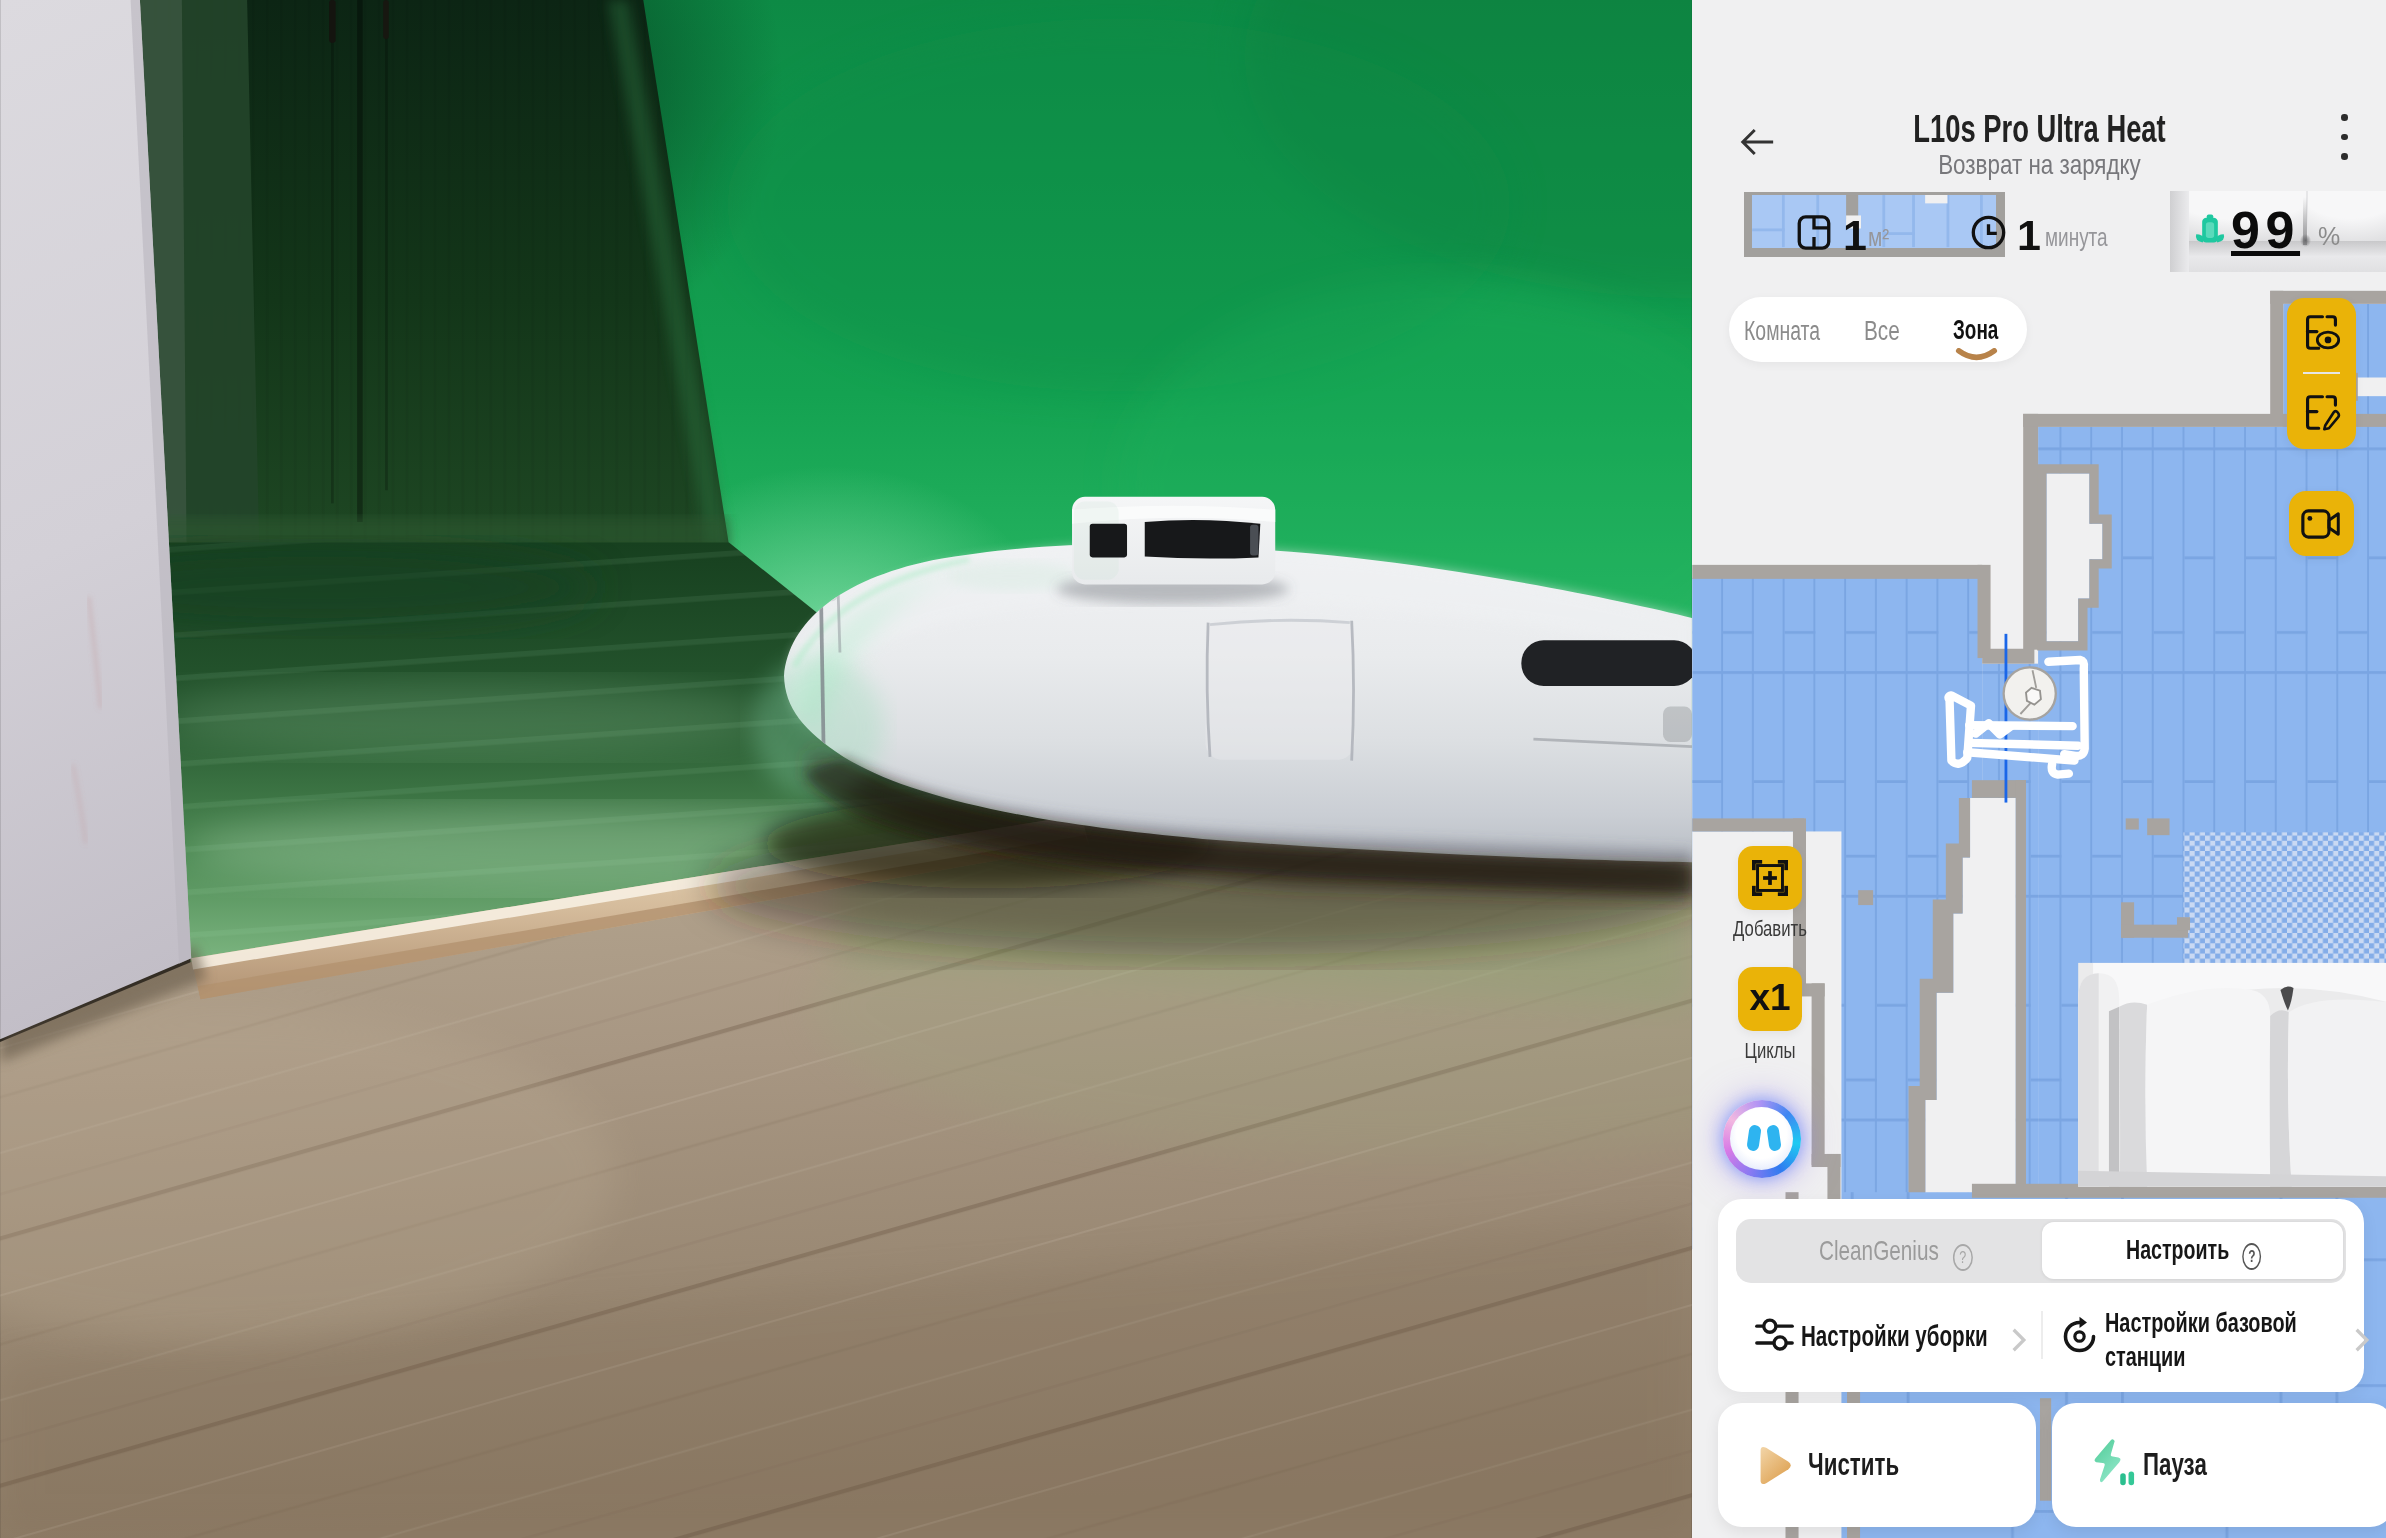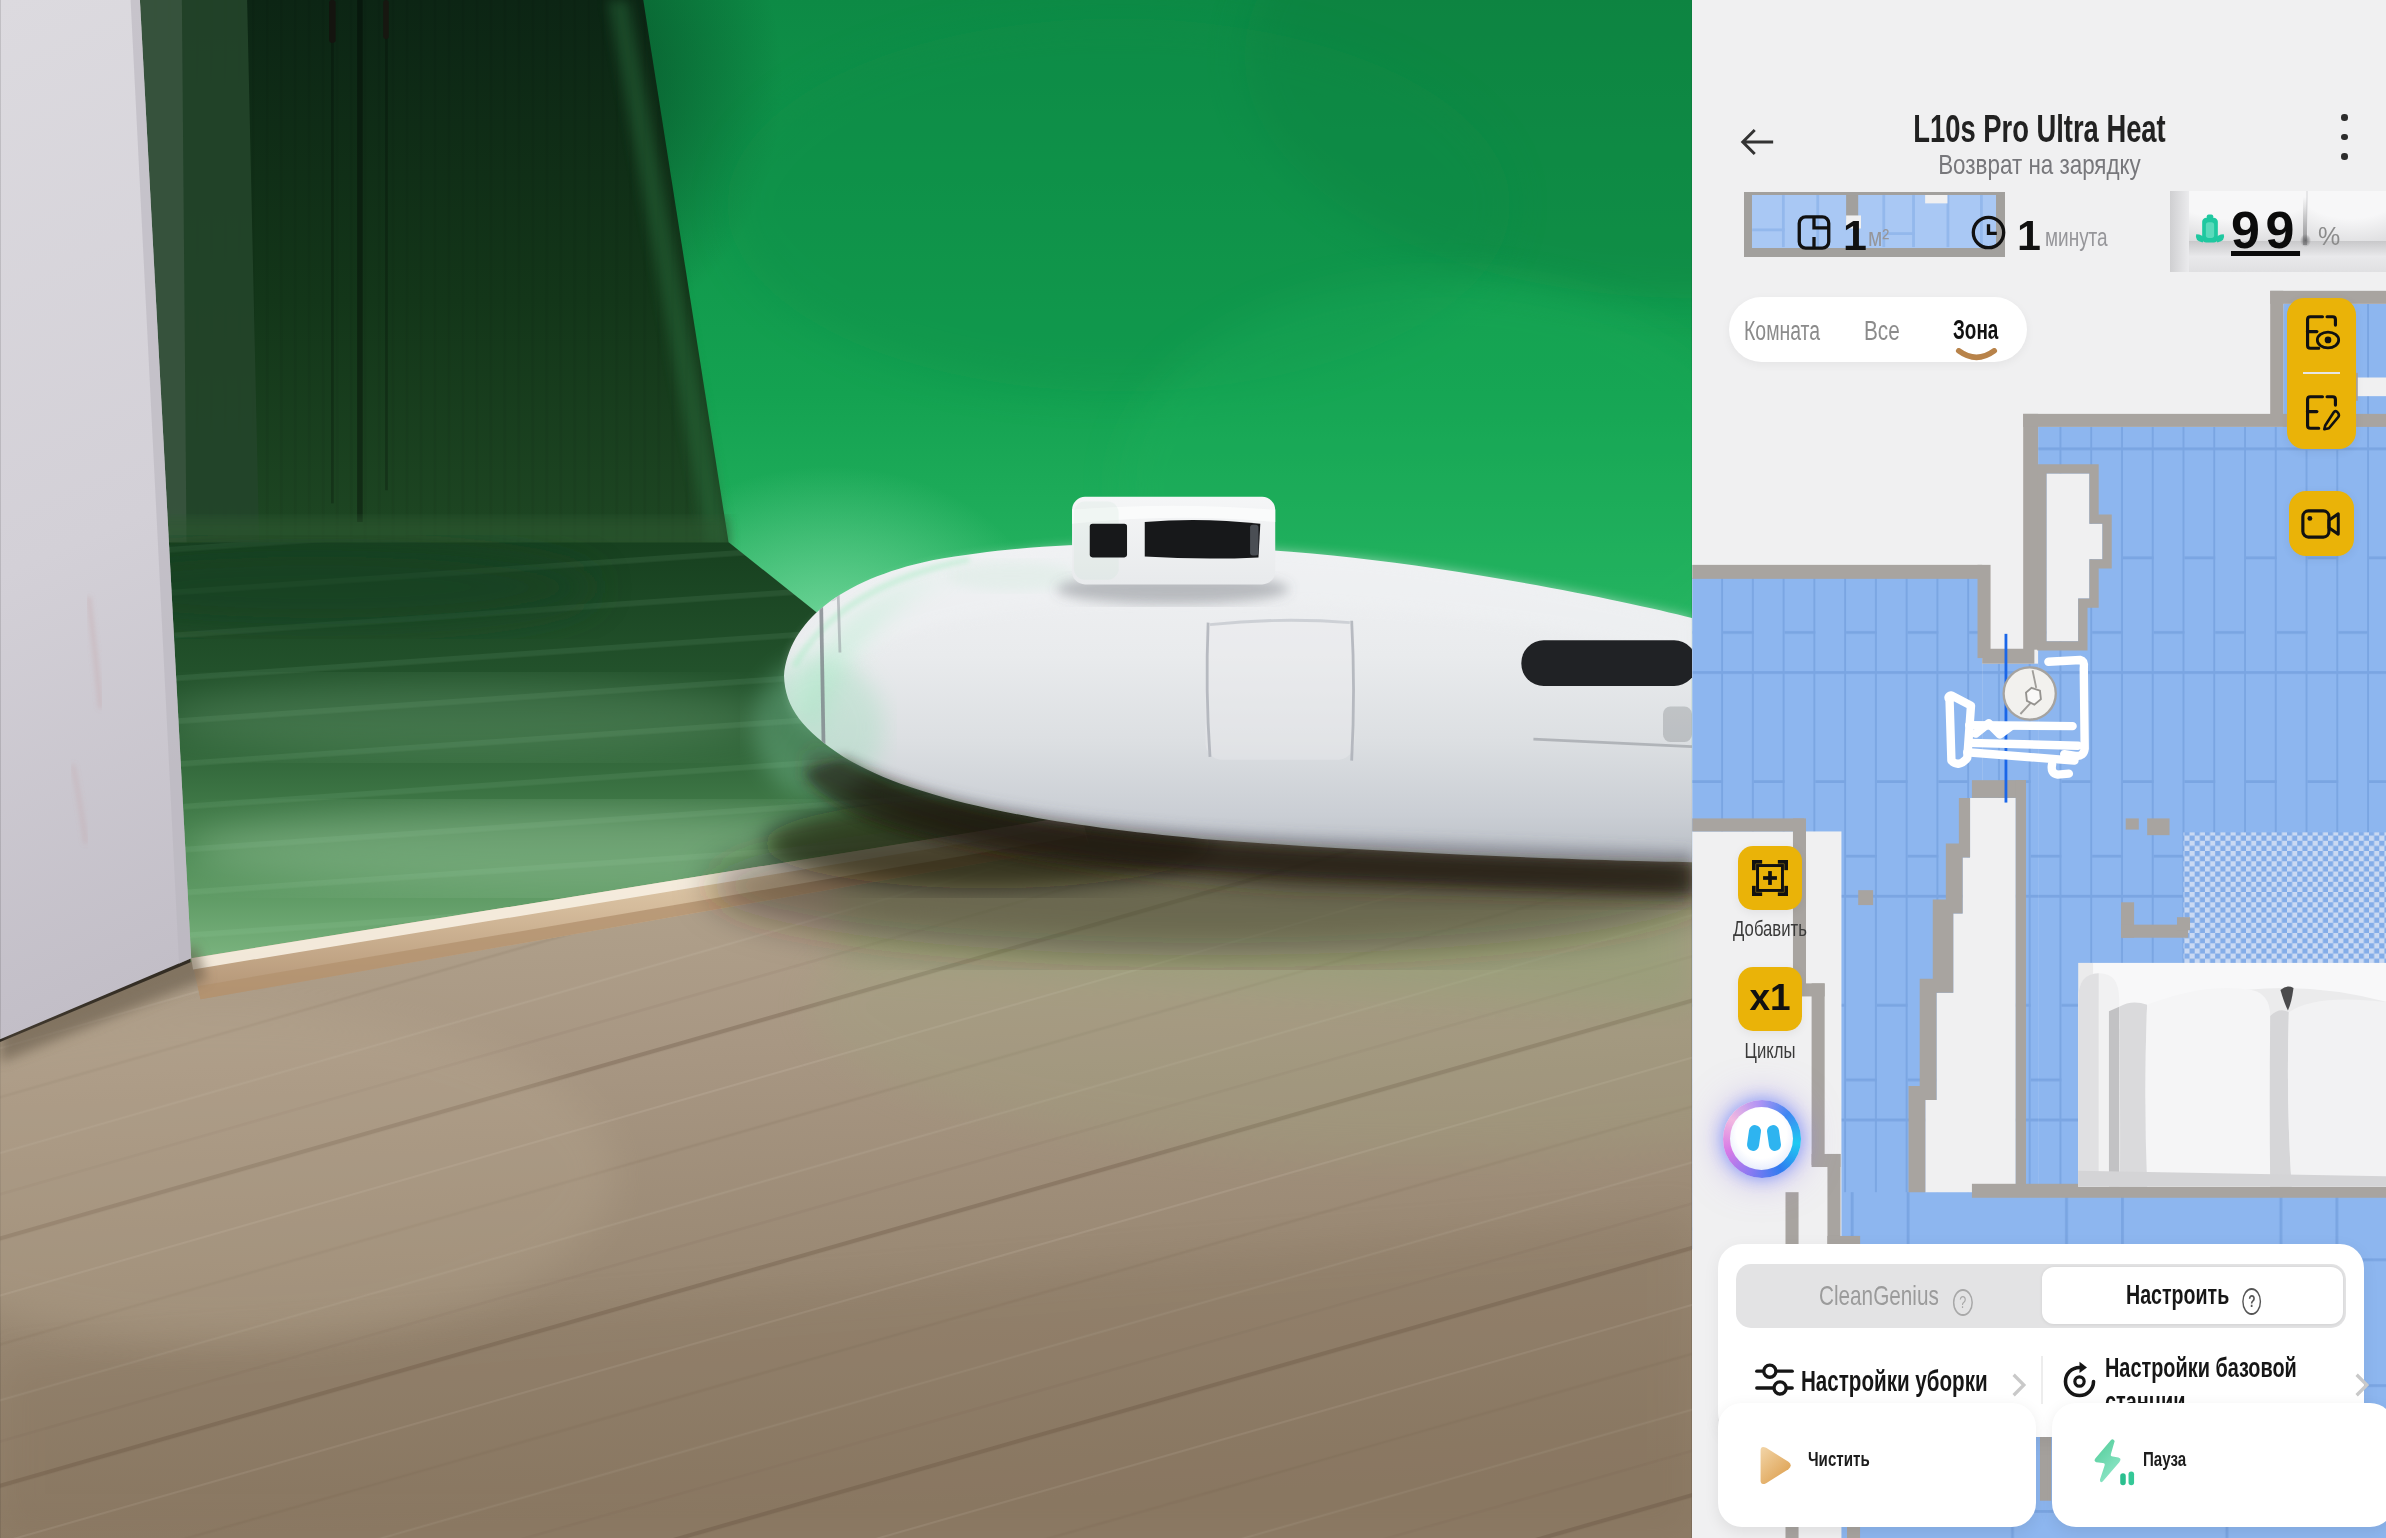--- a/index.html
+++ b/index.html
@@ -8,25 +8,25 @@
   #panel{position:absolute;left:1692px;top:0;width:695px;height:1538px;background:#f0f0f1;overflow:hidden;}
   .abs{position:absolute;}
   #statusbar{position:absolute;left:0;top:0;width:100%;height:65px;color:#2d2d2d;}
   #title{position:absolute;left:0;top:108px;width:100%;text-align:center;font-size:38px;font-weight:600;color:#222;transform:scaleX(0.72);}
   #subtitle{position:absolute;left:0;top:149px;width:100%;text-align:center;font-size:28px;color:#77777b;transform:scaleX(0.80);}
   .statnum{font-weight:700;font-size:43px;color:#111;}
   .statunit{font-size:26px;color:#96969a;}
   #tabs{position:absolute;left:37px;top:297px;width:298px;height:65px;background:#fff;border-radius:34px;box-shadow:0 2.8px 9.3px rgba(0,0,0,0.05);font-size:27px;color:#8b8b8b;}
   .fbtn{position:absolute;background:#eab308;border-radius:17px;box-shadow:0 2.8px 9.3px rgba(0,0,0,0.06);}
   .lbl{position:absolute;font-size:21.4px;color:#3a3a3a;text-align:center;}
-  #bcard{position:absolute;left:26px;top:1199px;width:646px;height:193px;background:#fff;border-radius:24px;box-shadow:0 4.7px 17px rgba(0,0,0,0.06);margin-top:45px;}
+  #bcard{position:absolute;left:26px;top:1199px;width:646px;height:193px;background:#fff;border-radius:24px;box-shadow:0 4.7px 17px rgba(0,0,0,0.06);}
   #seg{position:absolute;left:17.7px;top:19.6px;width:610px;height:64px;background:#e3e3e4;border-radius:15px;}
   #seg .on{position:absolute;right:2.8px;top:3.7px;width:301px;height:57px;background:#fff;border-radius:12px;box-shadow:0 0.9px 3.7px rgba(0,0,0,0.08);}
   .qm{display:inline-block;width:23px;height:23px;border:2.3px solid currentColor;border-radius:50%;font-size:17px;line-height:23px;text-align:center;vertical-align:-3.7px;margin-left:11.2px;}
-  .bigbtn{position:absolute;top:1403px;height:124px;background:#fff;border-radius:24px;box-shadow:0 4.7px 15px rgba(0,0,0,0.08);font-size:21px;font-weight:700;color:#1d1d1d;}
+  .bigbtn{position:absolute;top:1403px;height:124px;background:#fff;border-radius:24px;box-shadow:0 4.7px 15px rgba(0,0,0,0.08);font-size:31px;font-weight:700;color:#1d1d1d;}
 </style>
 </head>
 <body>
 <div id="root">
   <svg id="photo" viewBox="0 0 1815 1650" xmlns="http://www.w3.org/2000/svg">
     <defs>
       <linearGradient id="gwall" x1="0" y1="0" x2="0" y2="1">
         <stop offset="0" stop-color="#0d8a45"></stop>
         <stop offset="0.45" stop-color="#14a251"></stop>
         <stop offset="0.78" stop-color="#2dbb67"></stop>

